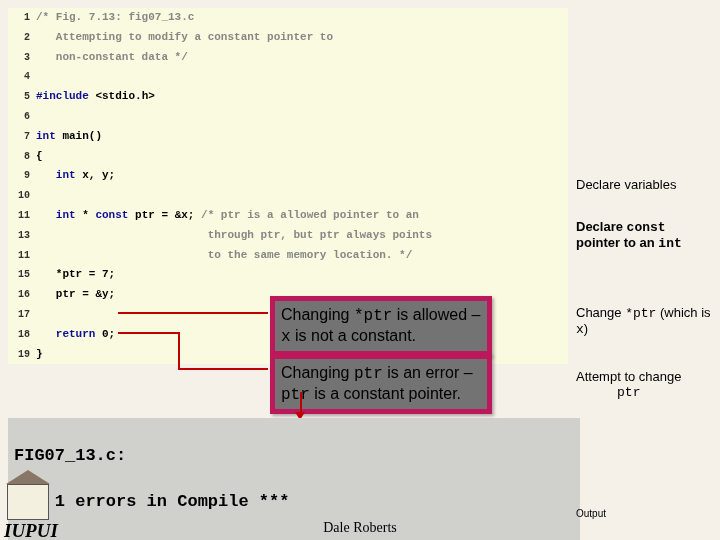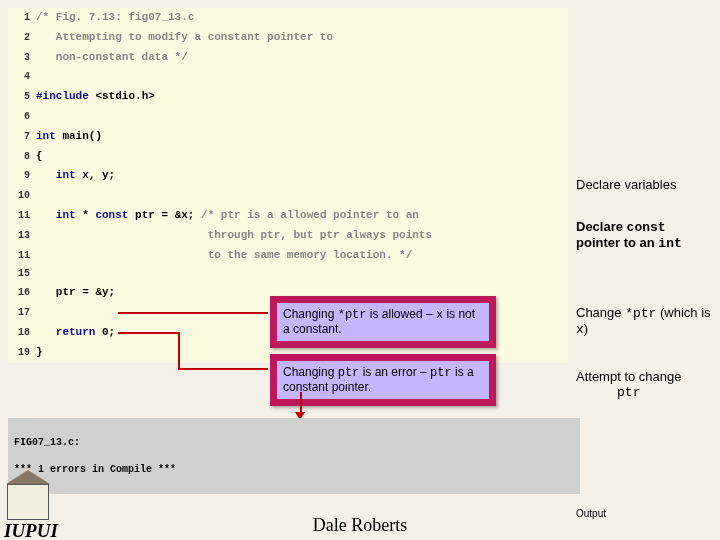--- a/index.html
+++ b/index.html
@@ -49,25 +49,25 @@
     font-size: 13px;
     color: #000;
   }
   .anno {
     position: absolute;
     line-height: 1.15;
   }
   .anno .mono { font-family: 'Courier New', monospace; }
   .callout {
     position: absolute;
-    background: #c4b5fd;
-    border: 7px solid #be185d;
+    background: #737373;
+    border: 5px solid #be185d;
     box-shadow: 2px 2px 3px rgba(0,0,0,0.3);
     font-family: Arial, sans-serif;
-    font-size: 12px;
+    font-size: 16px;
     padding: 4px 6px;
     line-height: 1.2;
   }
   .callout .mono { font-family: 'Courier New', monospace; }
   .arrow-h {
     position: absolute;
     height: 0;
     border-top: 2px solid #c00000;
   }
   .arrow-v {
@@ -82,21 +82,21 @@
     border-right: 5px solid transparent;
     border-top: 8px solid #c00000;
   }
   .output-box {
     position: absolute;
     left: 8px;
     top: 418px;
     width: 560px;
     background: #d0d0cc;
     font-family: 'Courier New', monospace;
-    font-size: 10px;
+    font-size: 17px;
     font-weight: bold;
     padding: 4px 6px;
     line-height: 1.35;
     white-space: pre-line;
   }
   .logo {
     position: absolute;
     left: 2px;
     top: 470px;
     width: 52px;
@@ -111,21 +111,21 @@
     border-bottom: 14px solid #876; margin: 0 auto;
   }
   .logo-text {
     font-family: serif; font-weight: bold; font-size: 19px; text-align: left; padding-left: 2px; font-style: italic;
   }
   .footer {
     position: absolute;
     left: 0; right: 0; bottom: 4px;
     text-align: center;
     font-family: 'Times New Roman', serif;
-    font-size: 18px;
+    font-size: 14px;
   }
   .output-label {
     position: absolute;
     left: 576px;
     top: 508px;
     font-family: Arial, sans-serif;
     font-size: 10px;
     color: #000;
   }
 </style>
@@ -180,20 +180,21 @@
   <div class="code-row">
       <span class="ln">13</span>
       <span class="code-text cmt">                          through ptr, but ptr always points  </span>
     </div>
   <div class="code-row">
       <span class="ln">11</span>
       <span class="code-text cmt">                          to the same memory location. */</span>
     </div>
   <div class="code-row">
       <span class="ln">15</span>
+      <span class="code-text">   *ptr = 7;</span>
     </div>
   <div class="code-row">
       <span class="ln">16</span>
       <span class="code-text">   ptr = &amp;y;</span>
     </div>
   <div class="code-row">
       <span class="ln">17</span>
       <span class="code-text"> </span>
     </div>
   <div class="code-row">

